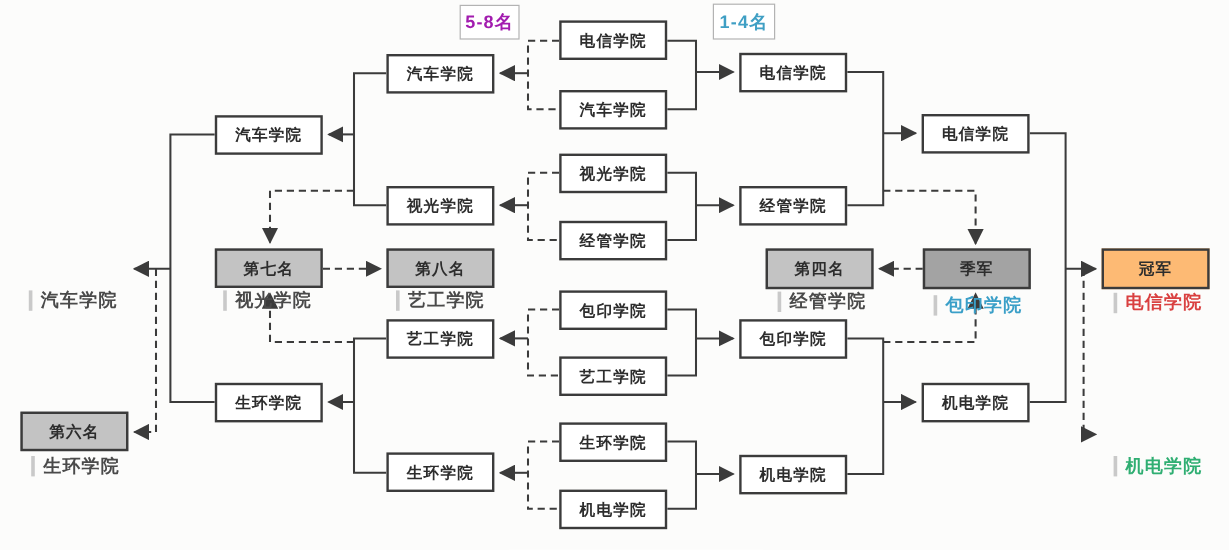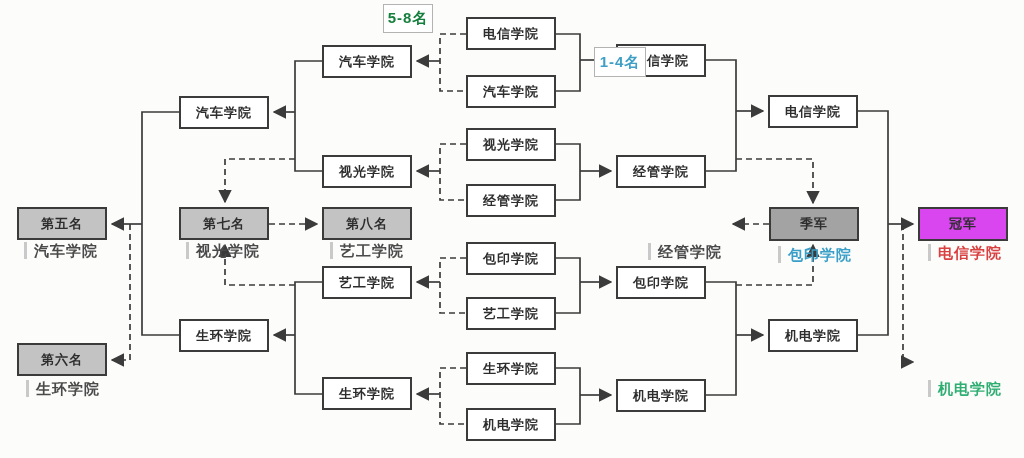--- a/index.html
+++ b/index.html
@@ -9,21 +9,21 @@
     background:#fcfcfb;
   }
   #wires{position:absolute;left:0;top:0;z-index:1;}
   .node{
     position:absolute;z-index:2;box-sizing:border-box;
     display:flex;align-items:center;justify-content:center;
     border:2px solid #3b3b3b;background:#ffffff;
     font-size:13px;font-weight:bold;color:#2d2d2d;letter-spacing:1px;
   }
   .node.place{background:#c3c3c3;}
-  .node.champion{background:#d946ef;}
+  .node.champion{background:#fdba74;}
   .node.runnerup{background:#e9d76a;}
   .node.third{background:#a3a3a3;}
   .team-label{
     position:absolute;z-index:2;
     font-size:15px;font-weight:bold;letter-spacing:1px;
     border-left:3px solid #c9c9c9;padding-left:7px;line-height:17px;
     white-space:nowrap;
   }
   .legend-chip{
     position:absolute;z-index:2;box-sizing:border-box;
@@ -111,29 +111,29 @@
     <div class="node" style="left: 616px; top: 266px; width: 90px; height: 33px;">包印学院</div>
     <div class="node" style="left: 616px; top: 379px; width: 90px; height: 33px;">机电学院</div>
     <div class="node" style="left: 768px; top: 95px; width: 90px; height: 33px;">电信学院</div>
     <div class="node" style="left: 768px; top: 319px; width: 90px; height: 33px;">机电学院</div>
     <div class="node" style="left: 322px; top: 45px; width: 90px; height: 33px;">汽车学院</div>
     <div class="node" style="left: 322px; top: 155px; width: 90px; height: 33px;">视光学院</div>
     <div class="node" style="left: 322px; top: 266px; width: 90px; height: 33px;">艺工学院</div>
     <div class="node" style="left: 322px; top: 377px; width: 90px; height: 33px;">生环学院</div>
     <div class="node" style="left: 179px; top: 96px; width: 90px; height: 33px;">汽车学院</div>
     <div class="node" style="left: 179px; top: 319px; width: 90px; height: 33px;">生环学院</div>
-    <div class="node place" style="left: 17px; top: 207px; width: 90px; height: 33px;">第五名</div>
     <div class="node place" style="left: 17px; top: 343px; width: 90px; height: 33px;">第六名</div>
     <div class="node place" style="left: 179px; top: 207px; width: 90px; height: 33px;">第七名</div>
     <div class="node place" style="left: 322px; top: 207px; width: 90px; height: 33px; text-align: right;">第八名</div>
+    <div class="node place" style="left: 638px; top: 207px; width: 90px; height: 34px;">第四名</div>
     <div class="node third" style="left: 769px; top: 207px; width: 90px; height: 34px;">季军</div>
     <div class="node champion" style="left: 918px; top: 207px; width: 90px; height: 34px;">冠军</div>
     <div class="team-label" style="color: rgb(74, 74, 74); left: 24px; top: 242px;">汽车学院</div>
     <div class="team-label" style="color: rgb(74, 74, 74); left: 26px; top: 380px;">生环学院</div>
     <div class="team-label" style="color: rgb(74, 74, 74); left: 186px; top: 242px;">视光学院</div>
     <div class="team-label" style="color: rgb(74, 74, 74); left: 330px; top: 242px;">艺工学院</div>
     <div class="team-label" style="color: rgb(74, 74, 74); left: 648px; top: 243px;">经管学院</div>
     <div class="team-label" style="color: rgb(58, 159, 200); left: 778px; top: 246px;">包印学院</div>
     <div class="team-label" style="color: rgb(217, 64, 64); left: 928px; top: 244px;">电信学院</div>
     <div class="team-label" style="color: rgb(47, 174, 114); left: 928px; top: 380px;">机电学院</div>
-    <div class="legend-chip" style="color: #15803d; left: 383px; top: 4px; width: 50px; height: 29px;">5-8名</div>
-    <div class="legend-chip" style="color: rgb(63, 159, 196); left: 594px; top: 3px; width: 52px; height: 30px; margin-top: 44px;">1-4名</div>
+    <div class="legend-chip" style="color: #a21caf; left: 383px; top: 4px; width: 50px; height: 29px;">5-8名</div>
+    <div class="legend-chip" style="color: rgb(63, 159, 196); left: 594px; top: 3px; width: 52px; height: 30px;">1-4名</div>
   </div>
 
 </body></html>

